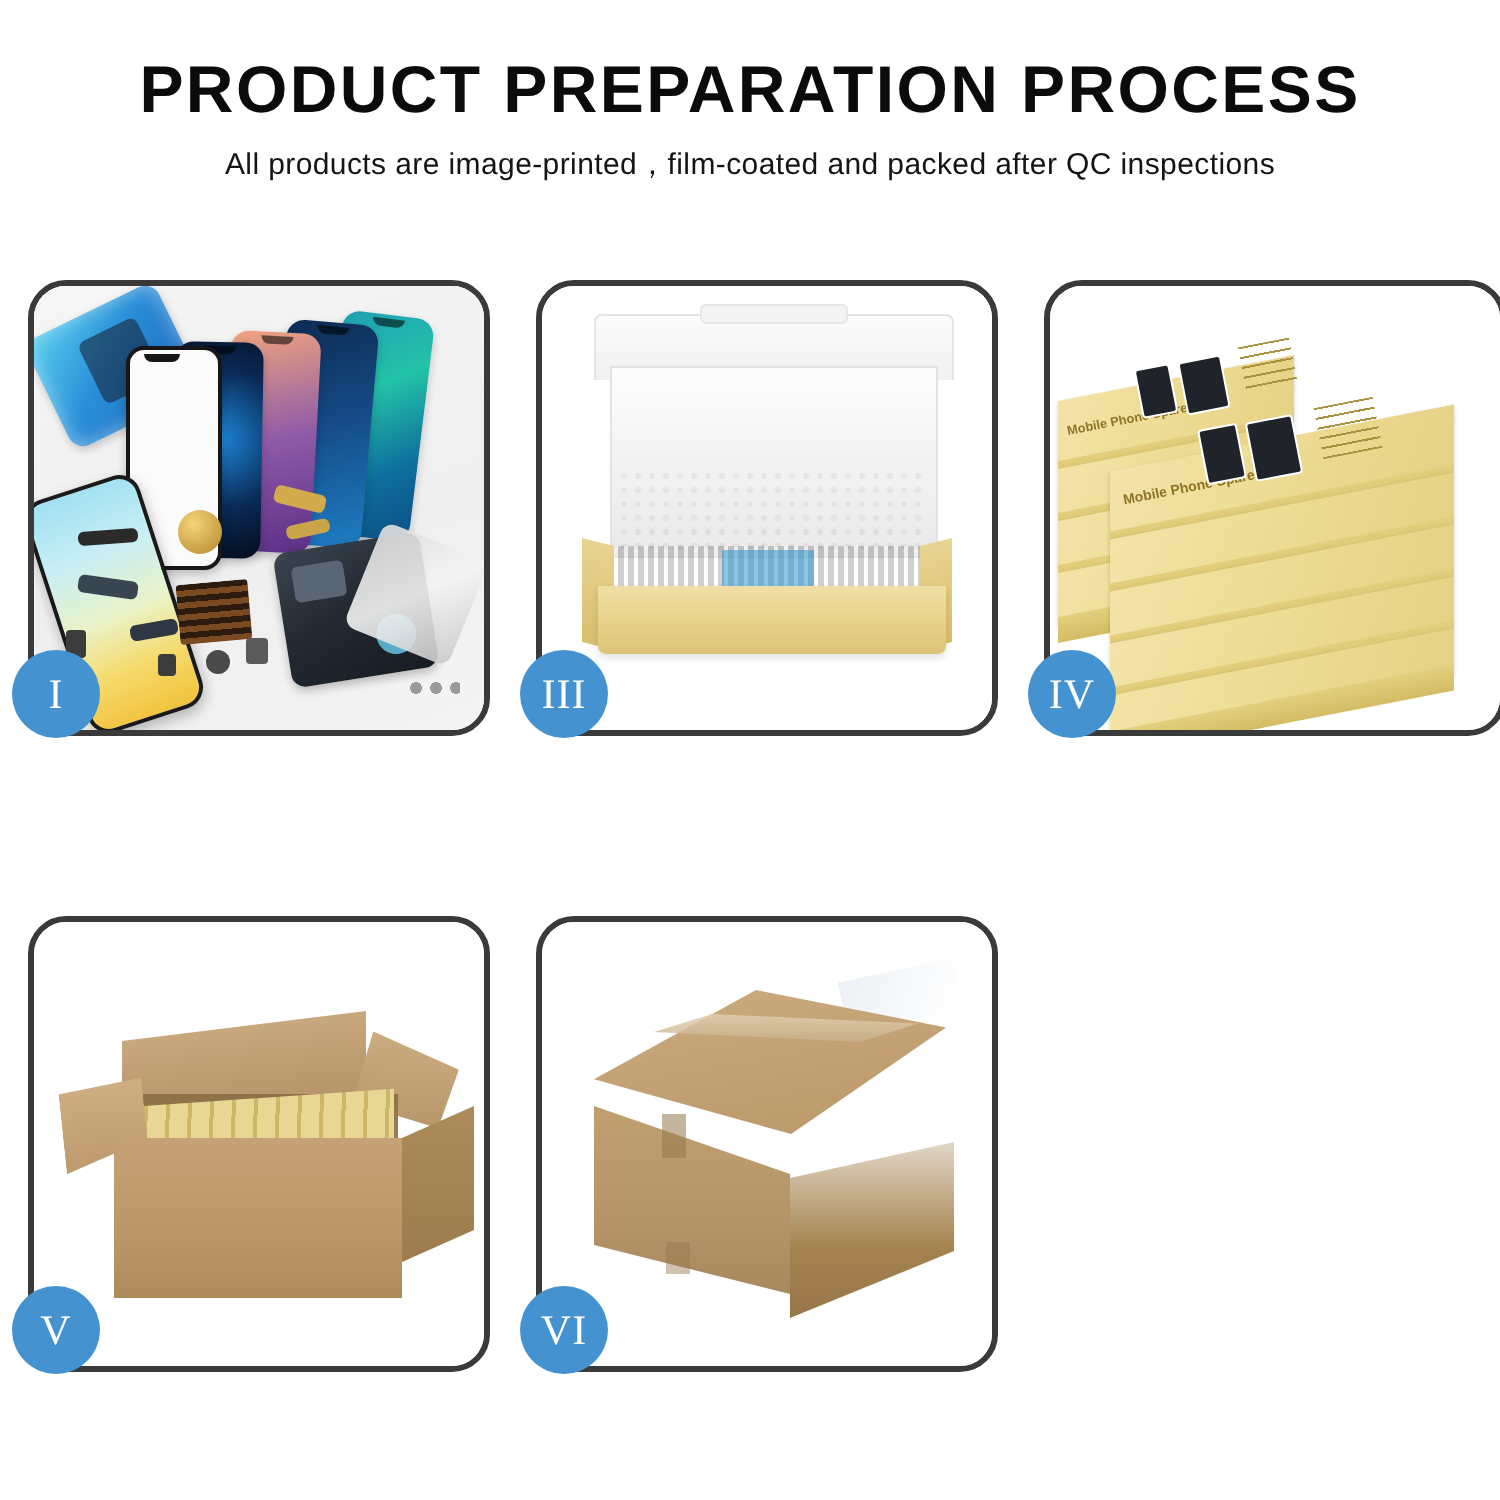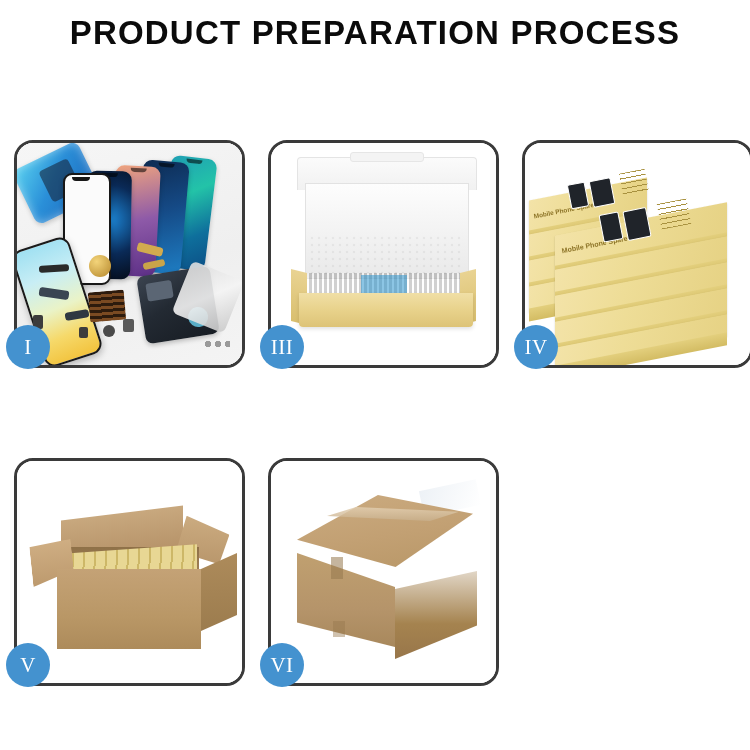--- a/index.html
+++ b/index.html
@@ -3,21 +3,21 @@
 <meta charset="utf-8">
 <style>
   html,body{margin:0;padding:0;}
   body{
     width:750px;height:750px;
     background:#ffffff;
     font-family:"Liberation Sans", sans-serif;
     overflow:hidden;
     position:relative;
   }
-  .header{ text-align:center; padding-top:16px; }
+  .header{ text-align:center; padding-top:28px; }
   .title{
     font-size:33px;
     font-weight:700;
     letter-spacing:1.2px;
     color:#0b0b0b;
     line-height:1;
     font-family:"Liberation Sans", sans-serif;
   }
   .subtitle{
     font-size:15px;
@@ -236,20 +236,21 @@
   .s-seam{position:absolute;left:60px;top:96px;width:12px;height:22px;background:rgba(150,120,78,.55);}
   .s-seam2{position:absolute;left:62px;top:160px;width:12px;height:16px;background:rgba(150,120,78,.45);}
   .s-sheen{position:absolute;left:150px;top:24px;width:58px;height:26px;
     background:linear-gradient(120deg,rgba(235,240,245,.9),rgba(255,255,255,0));transform:rotate(-12deg);}
 </style>
 </head>
 <body>
 
 <div class="header">
   <div class="title">PRODUCT PREPARATION PROCESS</div>
+  <div class="subtitle">All products are image-printed，film-coated and packed after QC inspections</div>
 </div>
 
 <div class="grid">
 
   <div class="panel">
     <div class="panel-inner p1">
       <div class="wash"></div>
 
       <div class="adhesive"></div>
 

